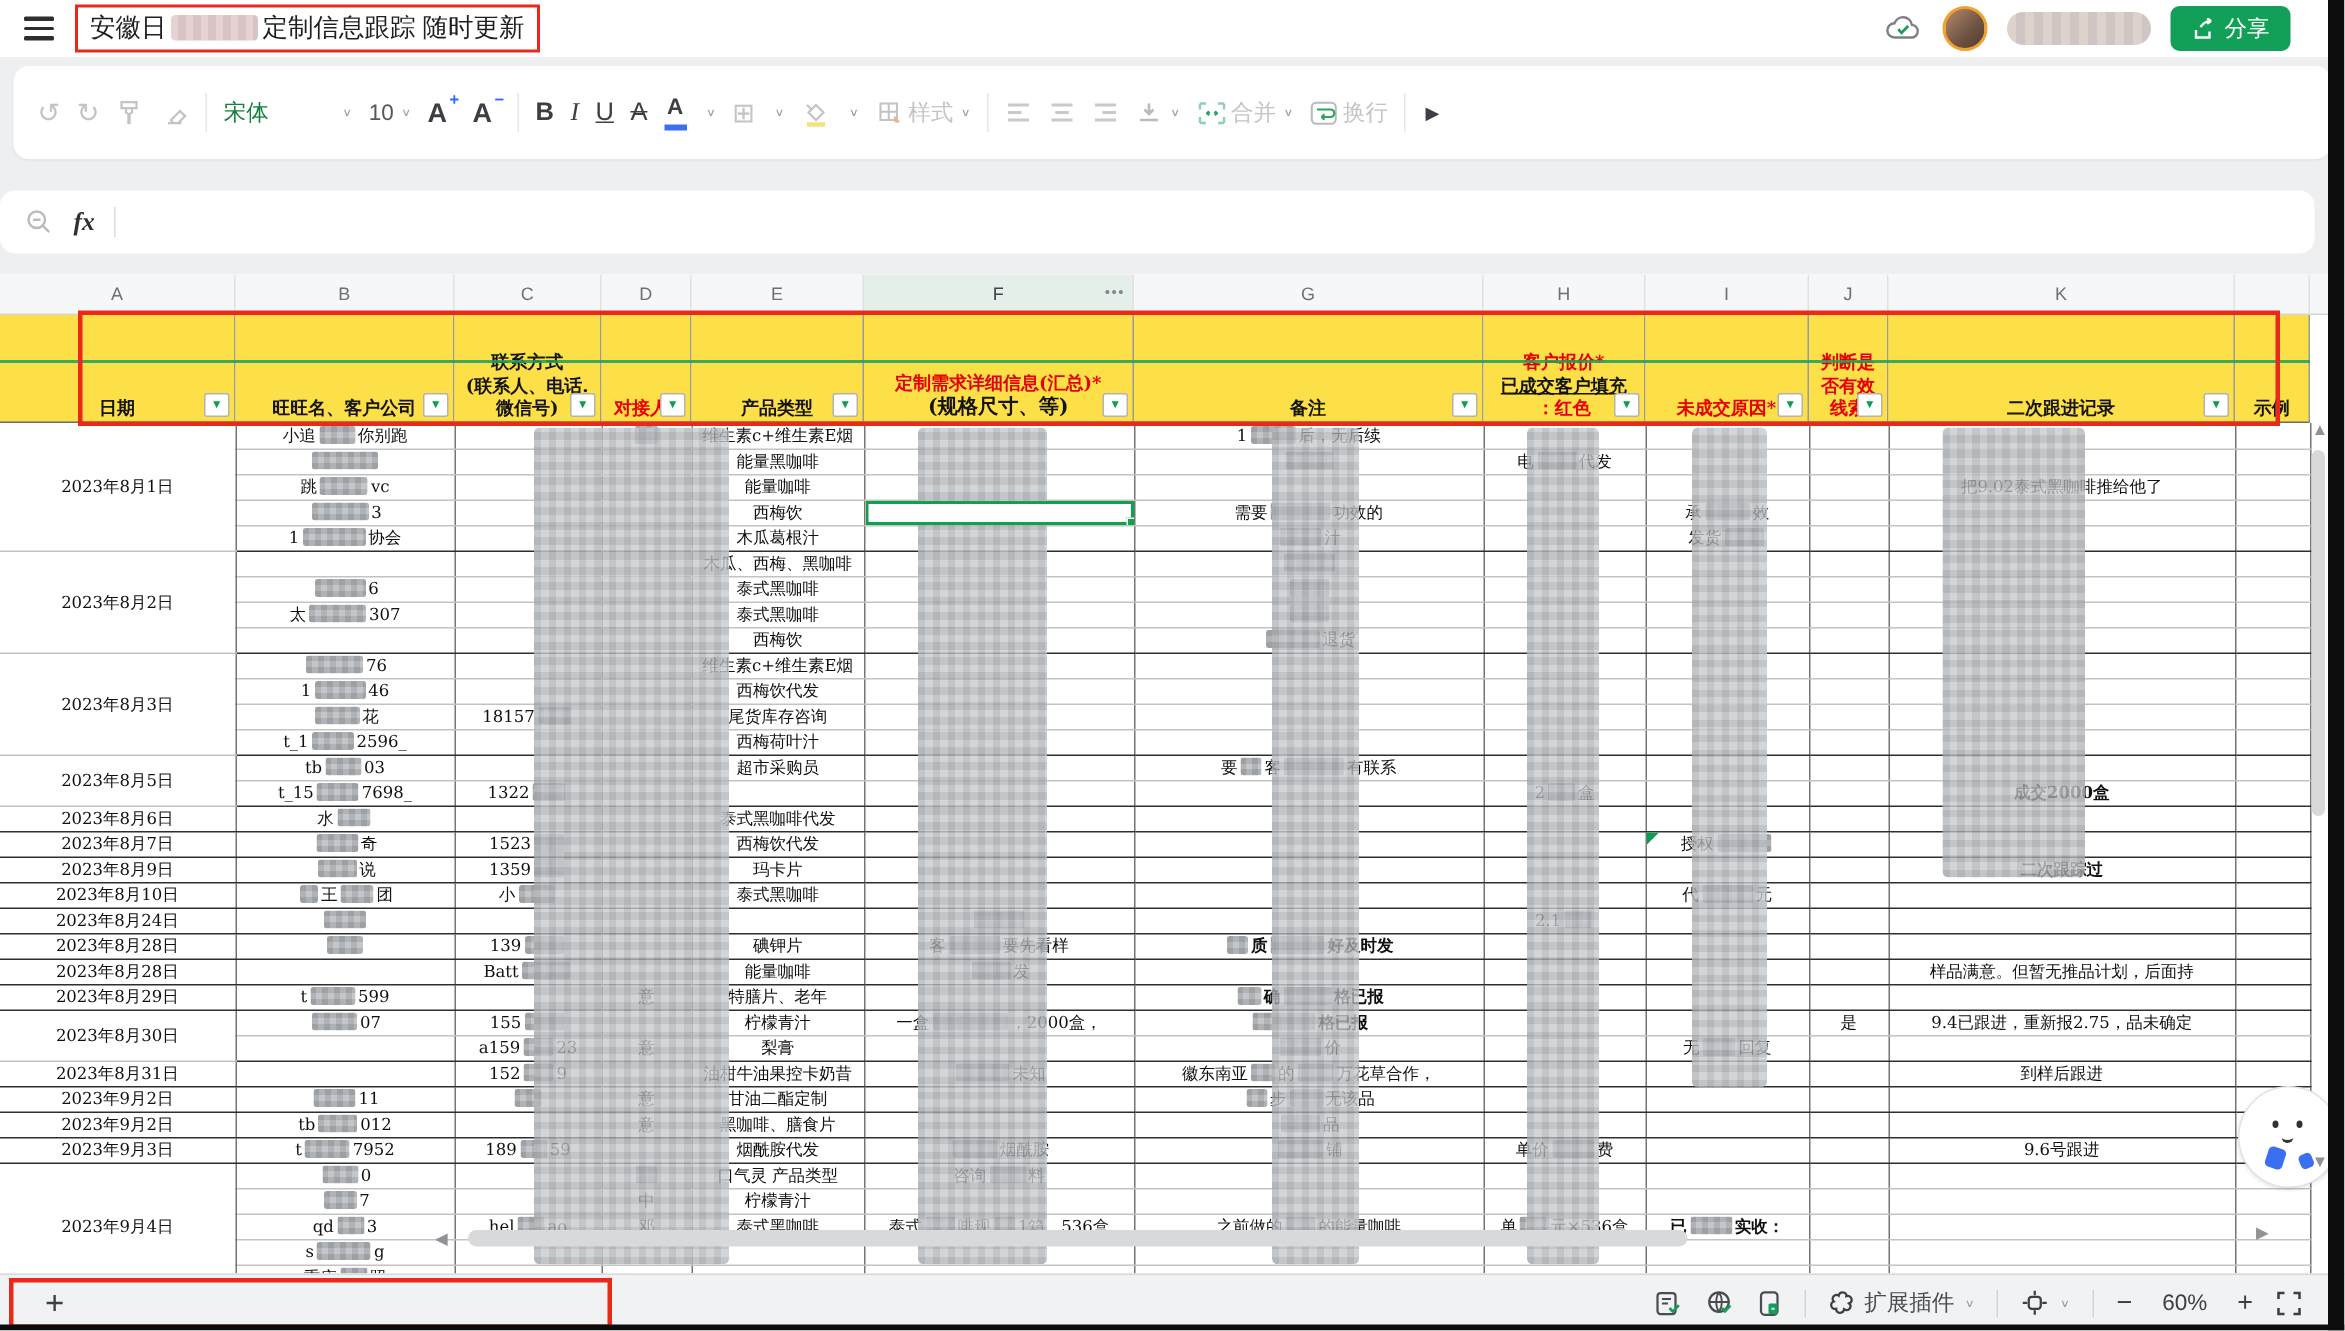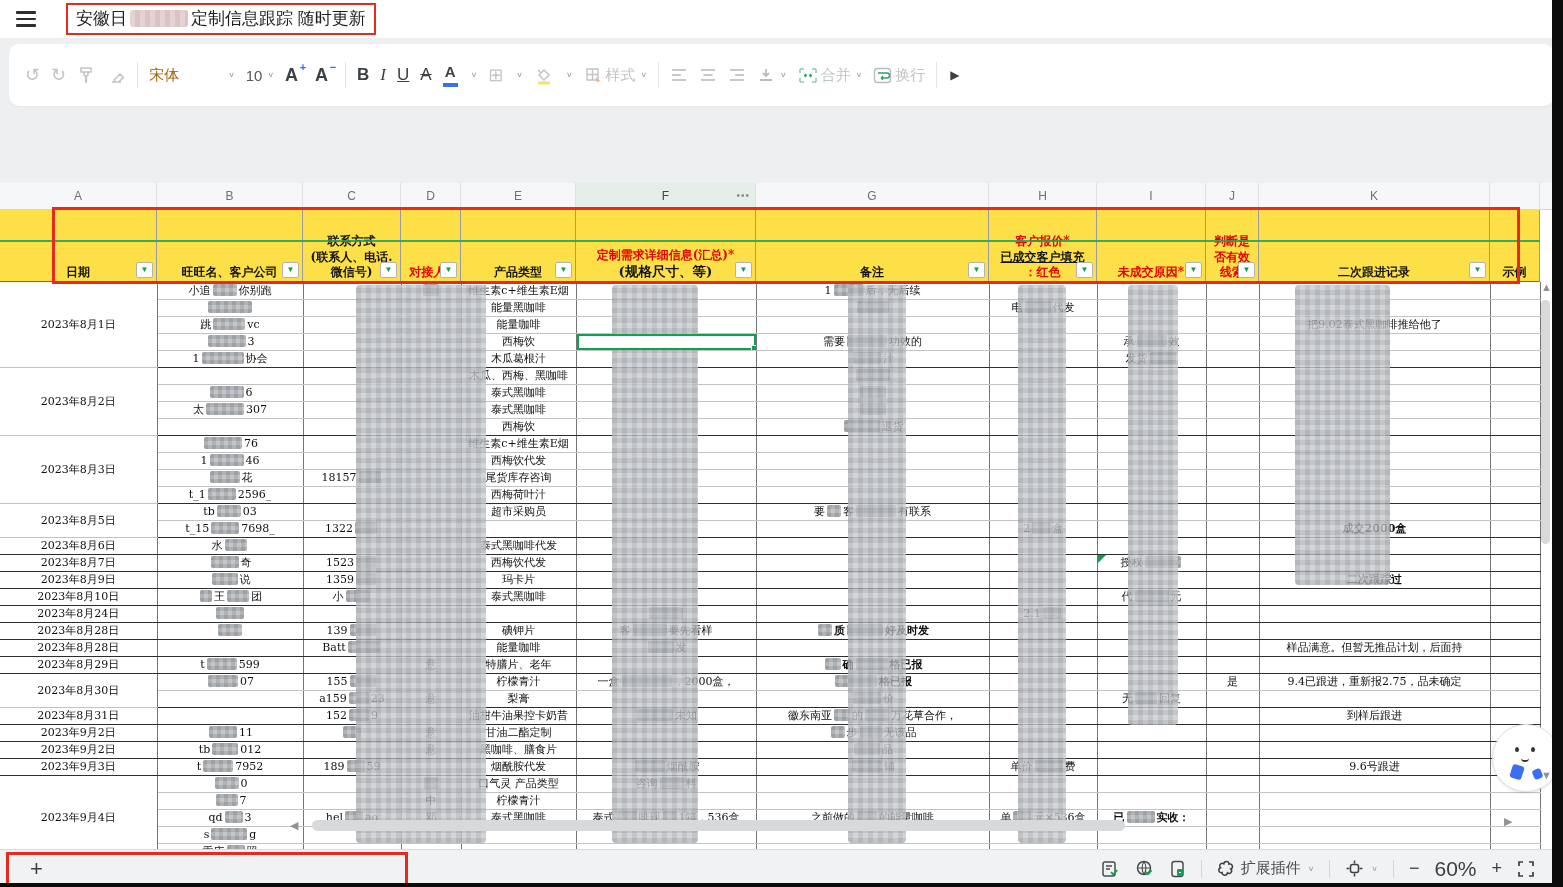--- a/index.html
+++ b/index.html
@@ -1,19 +1,19 @@
 <!DOCTYPE html>
 <html><head>
 <meta charset="utf-8">
 <style>
   html,body{margin:0;padding:0}
   body{width:1563px;height:887px;position:relative;overflow:hidden;background:#fff;
        font-family:"Liberation Sans",sans-serif;-webkit-font-smoothing:antialiased}
   
-  .titlebar{height:38px;background:#fff;display:flex;align-items:center;padding:0 16px;gap:30px;box-sizing:border-box}
+  .titlebar{height:38px;background:#fff;display:flex;align-items:center;padding:0 16px;gap:14px;box-sizing:border-box}
   .burger{width:20px;display:flex;flex-direction:column;gap:4px;cursor:pointer}
   .burger i{display:block;height:2.5px;background:#2e2e2e;border-radius:1px}
   .titlebox{border:2px solid #e8291c;padding:2px 8px 3px;font-size:17px;color:#1f1f1f;display:flex;align-items:center;gap:3px;white-space:nowrap}
   .titleblur{display:inline-block;width:58px;height:17px;border-radius:3px;
     background:repeating-linear-gradient(90deg,#e6d2d2 0 5px,#d8c4c4 5px 10px)}
   .menutabs{display:flex;gap:32px;font-size:16px;color:#333;margin-left:132px;align-items:center}
   .mtab{cursor:pointer;position:relative;padding:4px 0}
   .mtab.active{color:#0f9c51;font-weight:700}
   .mtab.active::after{content:"";position:absolute;left:1px;right:1px;bottom:-4px;height:3px;background:#0f9c51;border-radius:2px}
   .tbright{margin-left:auto;display:flex;align-items:center;gap:13px;padding-right:20px}
@@ -25,21 +25,21 @@
     padding:0 14px;display:flex;align-items:center;gap:6px;cursor:pointer}
   
   .toolband{height:74px;background:#edeff1;padding:6px 9px;box-sizing:border-box}
   .toolcard{background:#fff;border-radius:10px;height:62px;display:flex;align-items:center;padding:0 16px;gap:11px;
     color:#3c3f43;font-size:15px;box-shadow:0 1px 2px rgba(0,0,0,.04)}
   .tbtn{display:flex;align-items:center;gap:3px;cursor:pointer;white-space:nowrap}
   .dis{color:#c2c4c6}
   .gicon{font-size:18px;line-height:1}
   .sep{width:1px;height:26px;background:#e4e5e6;flex:0 0 auto}
   .chev{font-size:9px;color:#9aa0a6;margin-left:2px;transform:scaleY(.8)}
-  .fontname{width:74px;color:#a16207}
+  .fontname{width:74px;color:#15803d}
   .szbox{color:#55585c}
   .aplus,.aminus{font-weight:700;font-size:18px;position:relative;padding-right:6px}
   .aplus sup,.aminus sup{position:absolute;top:-4px;right:-2px;font-size:11px;color:#2f6bff;font-weight:700}
   .bld{font-weight:700;font-size:17px}
   .itl{font-style:italic;font-family:"Liberation Serif",serif;font-size:17px}
   .unl{text-decoration:underline;font-size:17px}
   .stk{text-decoration:line-through;font-size:17px}
   .fcolor{display:inline-flex;flex-direction:column;align-items:center;line-height:1}
   .fcolor b{font-size:15px;font-weight:700}
   .fcolor i{width:15px;height:4px;background:#3a6ff2;margin-top:1px}
@@ -109,41 +109,56 @@
   .statusbar{height:38px;background:#f1f2f3;border-top:1px solid #d9d9d9;position:relative;display:flex;align-items:flex-end;box-sizing:border-box}
   .tabsred{position:absolute;left:6px;top:2px;width:402px;height:34px;border:3px solid #e8291c;box-sizing:border-box;pointer-events:none;z-index:5}
   #sheettabs{display:flex;align-items:flex-end;height:100%;padding-left:16px}
   .stab{font-size:16px;color:#4a4d50;padding:0 24px;height:33px;line-height:33px;cursor:pointer;white-space:nowrap}
   .stab.active{background:#fff;color:#0f9c51;font-weight:700;border-radius:9px 9px 0 0}
   .tabdiv{width:1px;height:18px;background:#c6c6c6;margin:0 6px;align-self:center}
   .addsheet{font-size:22px;color:#3c3f43;margin-left:30px;align-self:center;cursor:pointer;line-height:1}
   .sbright{position:absolute;right:28px;top:0;height:100%;display:flex;align-items:center;gap:15px;color:#4a4d50}
   .sbsep{width:1px;height:18px;background:#d4d5d6}
   .sbicon{display:flex;align-items:center;gap:5px;cursor:pointer;font-size:15px}
-  .zoomtxt{font-size:21px;color:#3c3f43;min-width:40px;text-align:center}
+  .zoomtxt{font-size:15px;color:#3c3f43;min-width:40px;text-align:center}
   .zbtn{font-size:18px;color:#3c3f43;cursor:pointer}
   
   .edge-right{position:absolute;right:0;top:0;width:11px;height:887px;background:#0c0c0c;z-index:60}
   .edge-bottom{position:absolute;left:0;bottom:0;width:1563px;height:4px;background:#0c0c0c;z-index:60}
   svg{display:block}
 </style>
 </head>
 <body>
 
 <div class="titlebar">
   <span class="burger">
       <i></i>
       <i></i>
       <i></i>
     </span>
   <span class="titlebox">
     <span>安徽日</span>
     <span class="titleblur"></span>
     <span>定制信息跟踪 随时更新</span>
   </span>
+  <span class="tbright">
+    <svg width="26" height="20" viewBox="0 0 26 20">
+      <path d="M7 16h11a4.2 4.2 0 0 0 .6-8.4A6 6 0 0 0 7 6.5 4.6 4.6 0 0 0 7 16z" fill="none" stroke="#7d8084" stroke-width="1.6"></path>
+      <path d="M9.5 10.5l2.2 2.4 4.4-4.6" fill="none" stroke="#12a058" stroke-width="1.8"></path>
+    </svg>
+    <span class="avatar"></span>
+    <span class="nameblur"></span>
+    <button class="sharebtn">
+      <svg width="16" height="15" viewBox="0 0 16 15">
+        <path d="M3 8v5h9V9" fill="none" stroke="#fff" stroke-width="1.6"></path>
+        <path d="M6 6c2-3 4-4 7-4m0 0l-2.6-1.8M13 2l-2.6 1.8" fill="none" stroke="#fff" stroke-width="1.6"></path>
+      </svg>
+      <span>分享</span>
+    </button>
+  </span>
 </div>
 
 <div class="toolband">
   <div class="toolcard">
     <span class="tbtn dis gicon">↺</span>
     <span class="tbtn dis gicon">↻</span>
     <span class="tbtn dis">
       <svg width="19" height="18" viewBox="0 0 19 18">
           <path d="M4 2h10v4H4zM7 6h4v3l-1.6 1v6H8.6v-6L7 9z" fill="none" stroke="#c2c4c6" stroke-width="1.5"></path>
         </svg>
@@ -227,20 +242,30 @@
           <path d="M5 6h9a2.5 2.5 0 0 1 0 5H8m0 0l2-1.8M8 11l2 1.8" stroke="#27a561" stroke-width="1.4" fill="none"></path>
         </svg>
       <span>换行</span>
     </span>
     <span class="sep"></span>
     <span class="morebtn">▶</span>
   </div>
 </div>
 
 <div class="formrow">
+  <div class="fxbar">
+    <svg width="20" height="20" viewBox="0 0 20 20">
+      <circle cx="8.5" cy="8.5" r="5.5" fill="none" stroke="#b9bbbd" stroke-width="1.6"></circle>
+      <path d="M6 8.5h5" stroke="#b9bbbd" stroke-width="1.6"></path>
+      <path d="M12.8 12.8l4 4" stroke="#b9bbbd" stroke-width="1.6"></path>
+    </svg>
+    <span class="fxlab">fx</span>
+    <span class="vline"></span>
+    <span class="fxinput"></span>
+  </div>
 </div>
 
 <div class="gridwrap">
   <div id="letters">
       <div class="cl" style="width: 157px;">A</div>
       <div class="cl" style="width: 146px;">B</div>
       <div class="cl" style="width: 98px;">C</div>
       <div class="cl" style="width: 60px;">D</div>
       <div class="cl" style="width: 115px;">E</div>
       <div class="cl selcol" style="width: 180px;">F<span class="more">•••</span></div>

